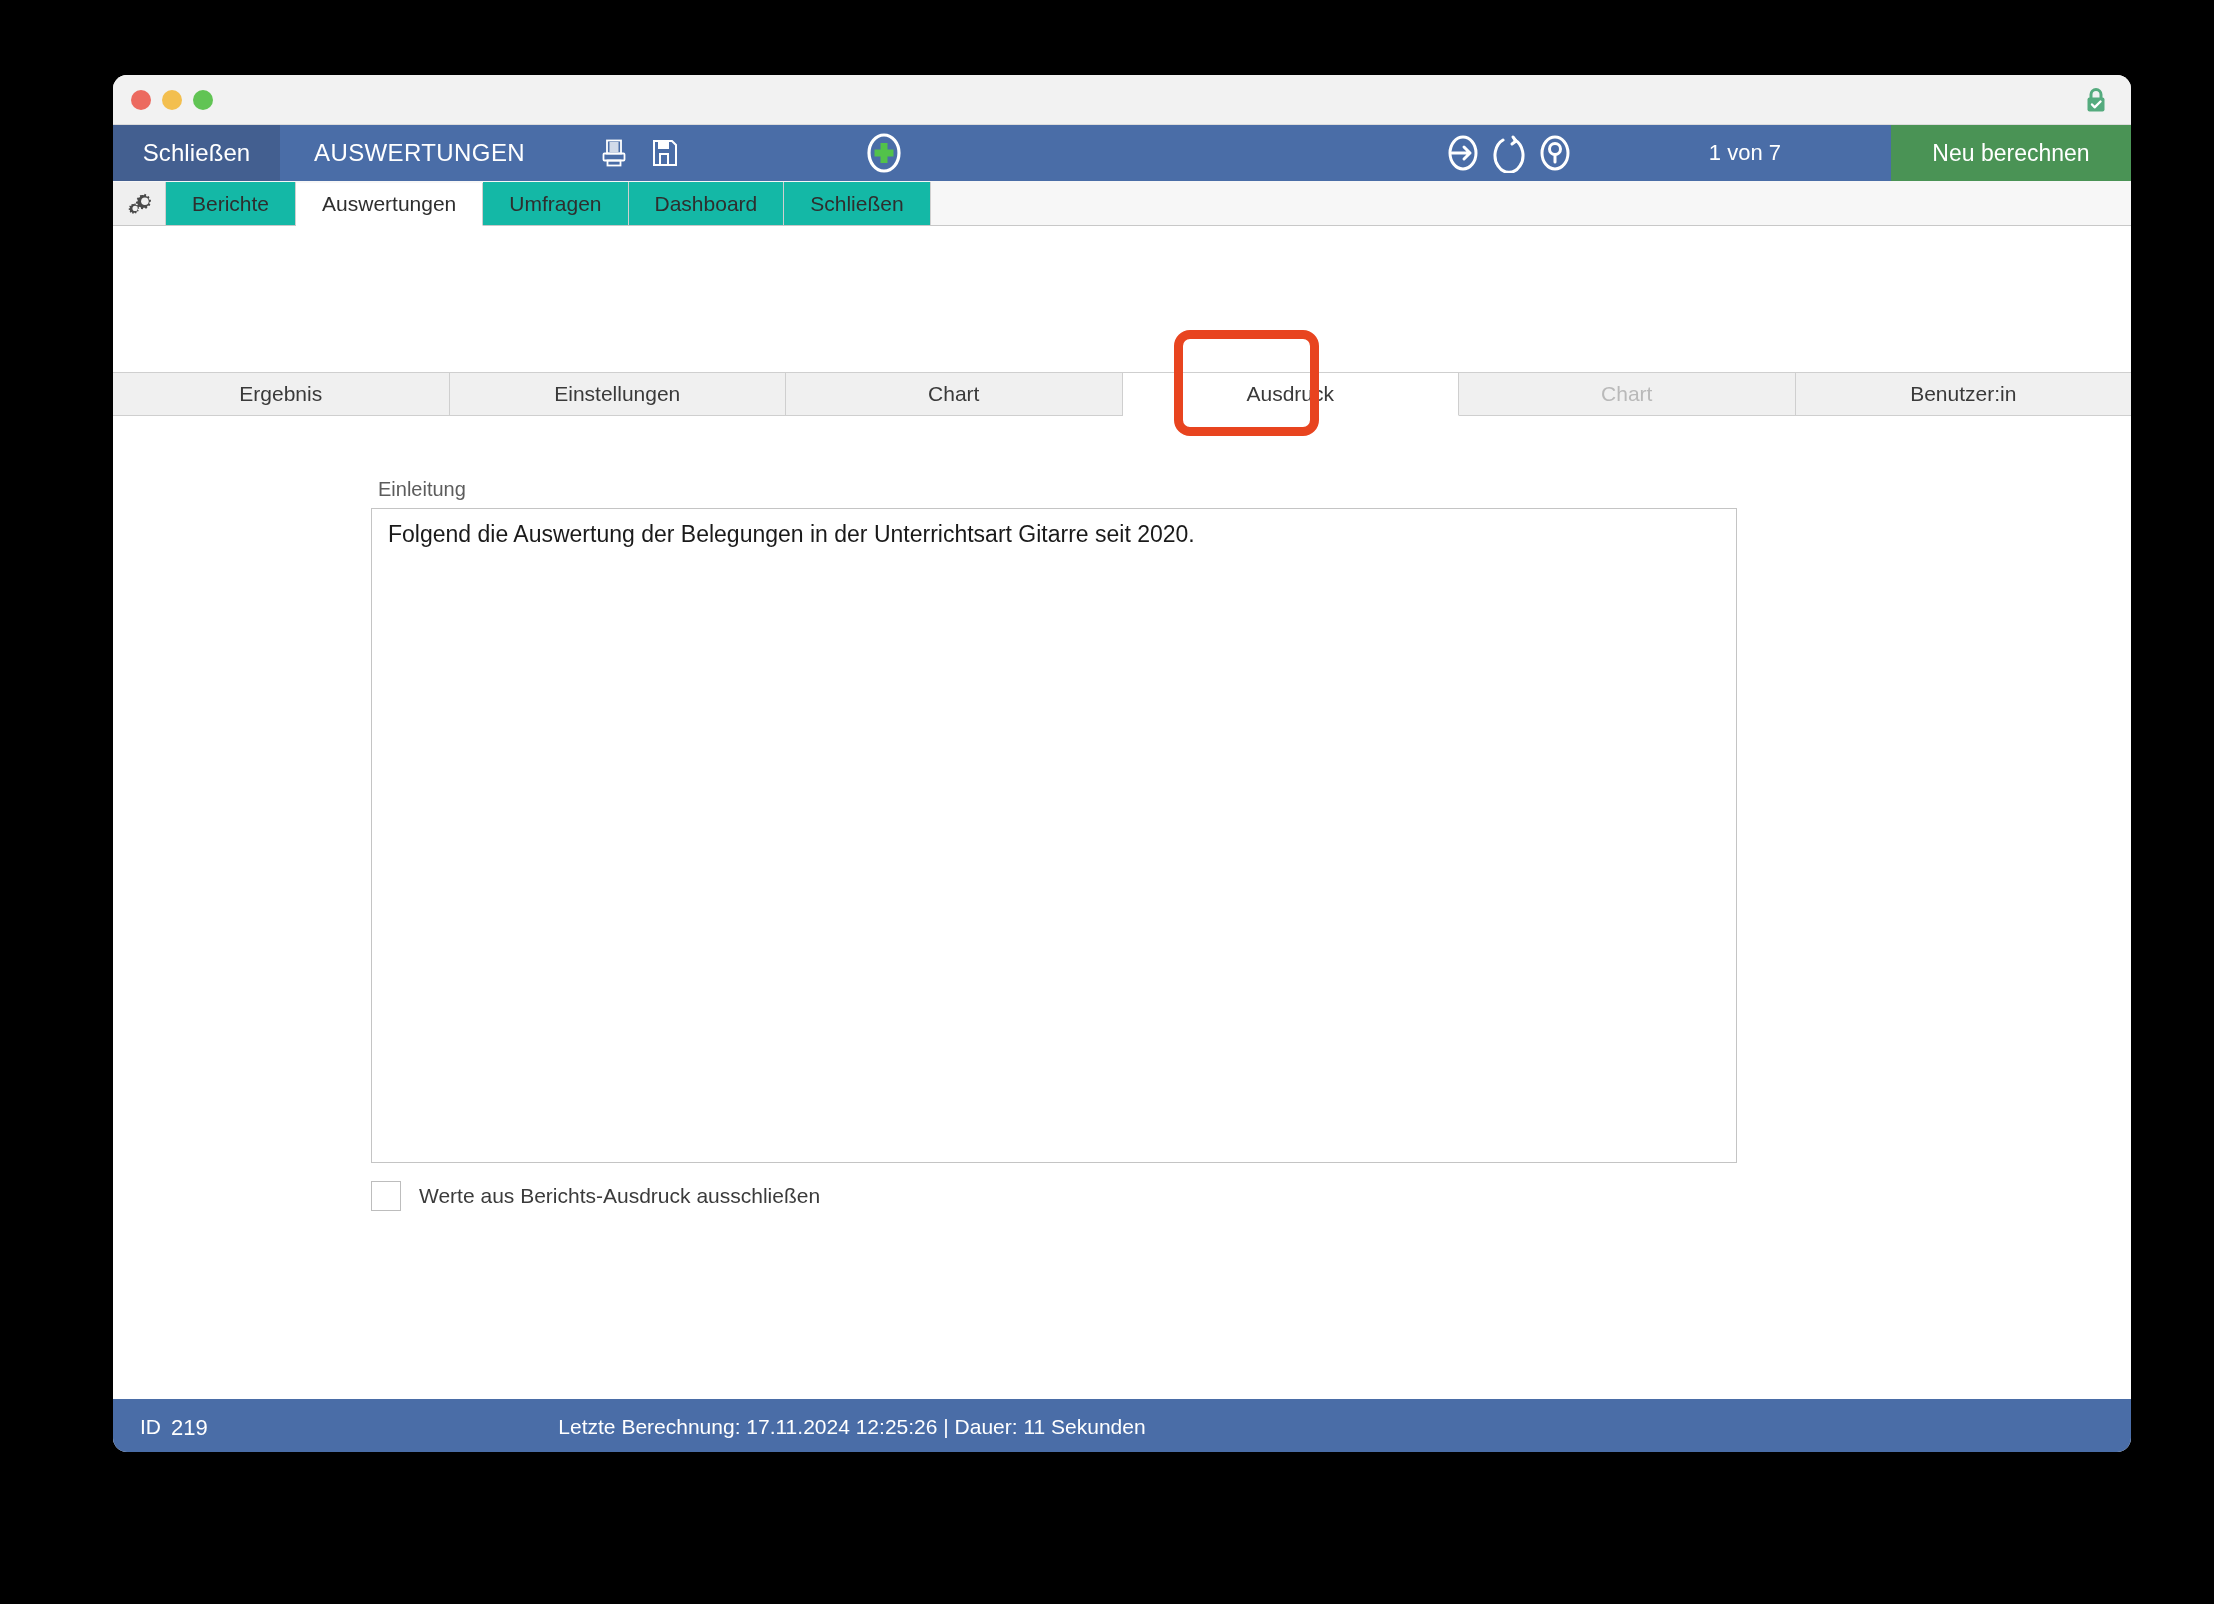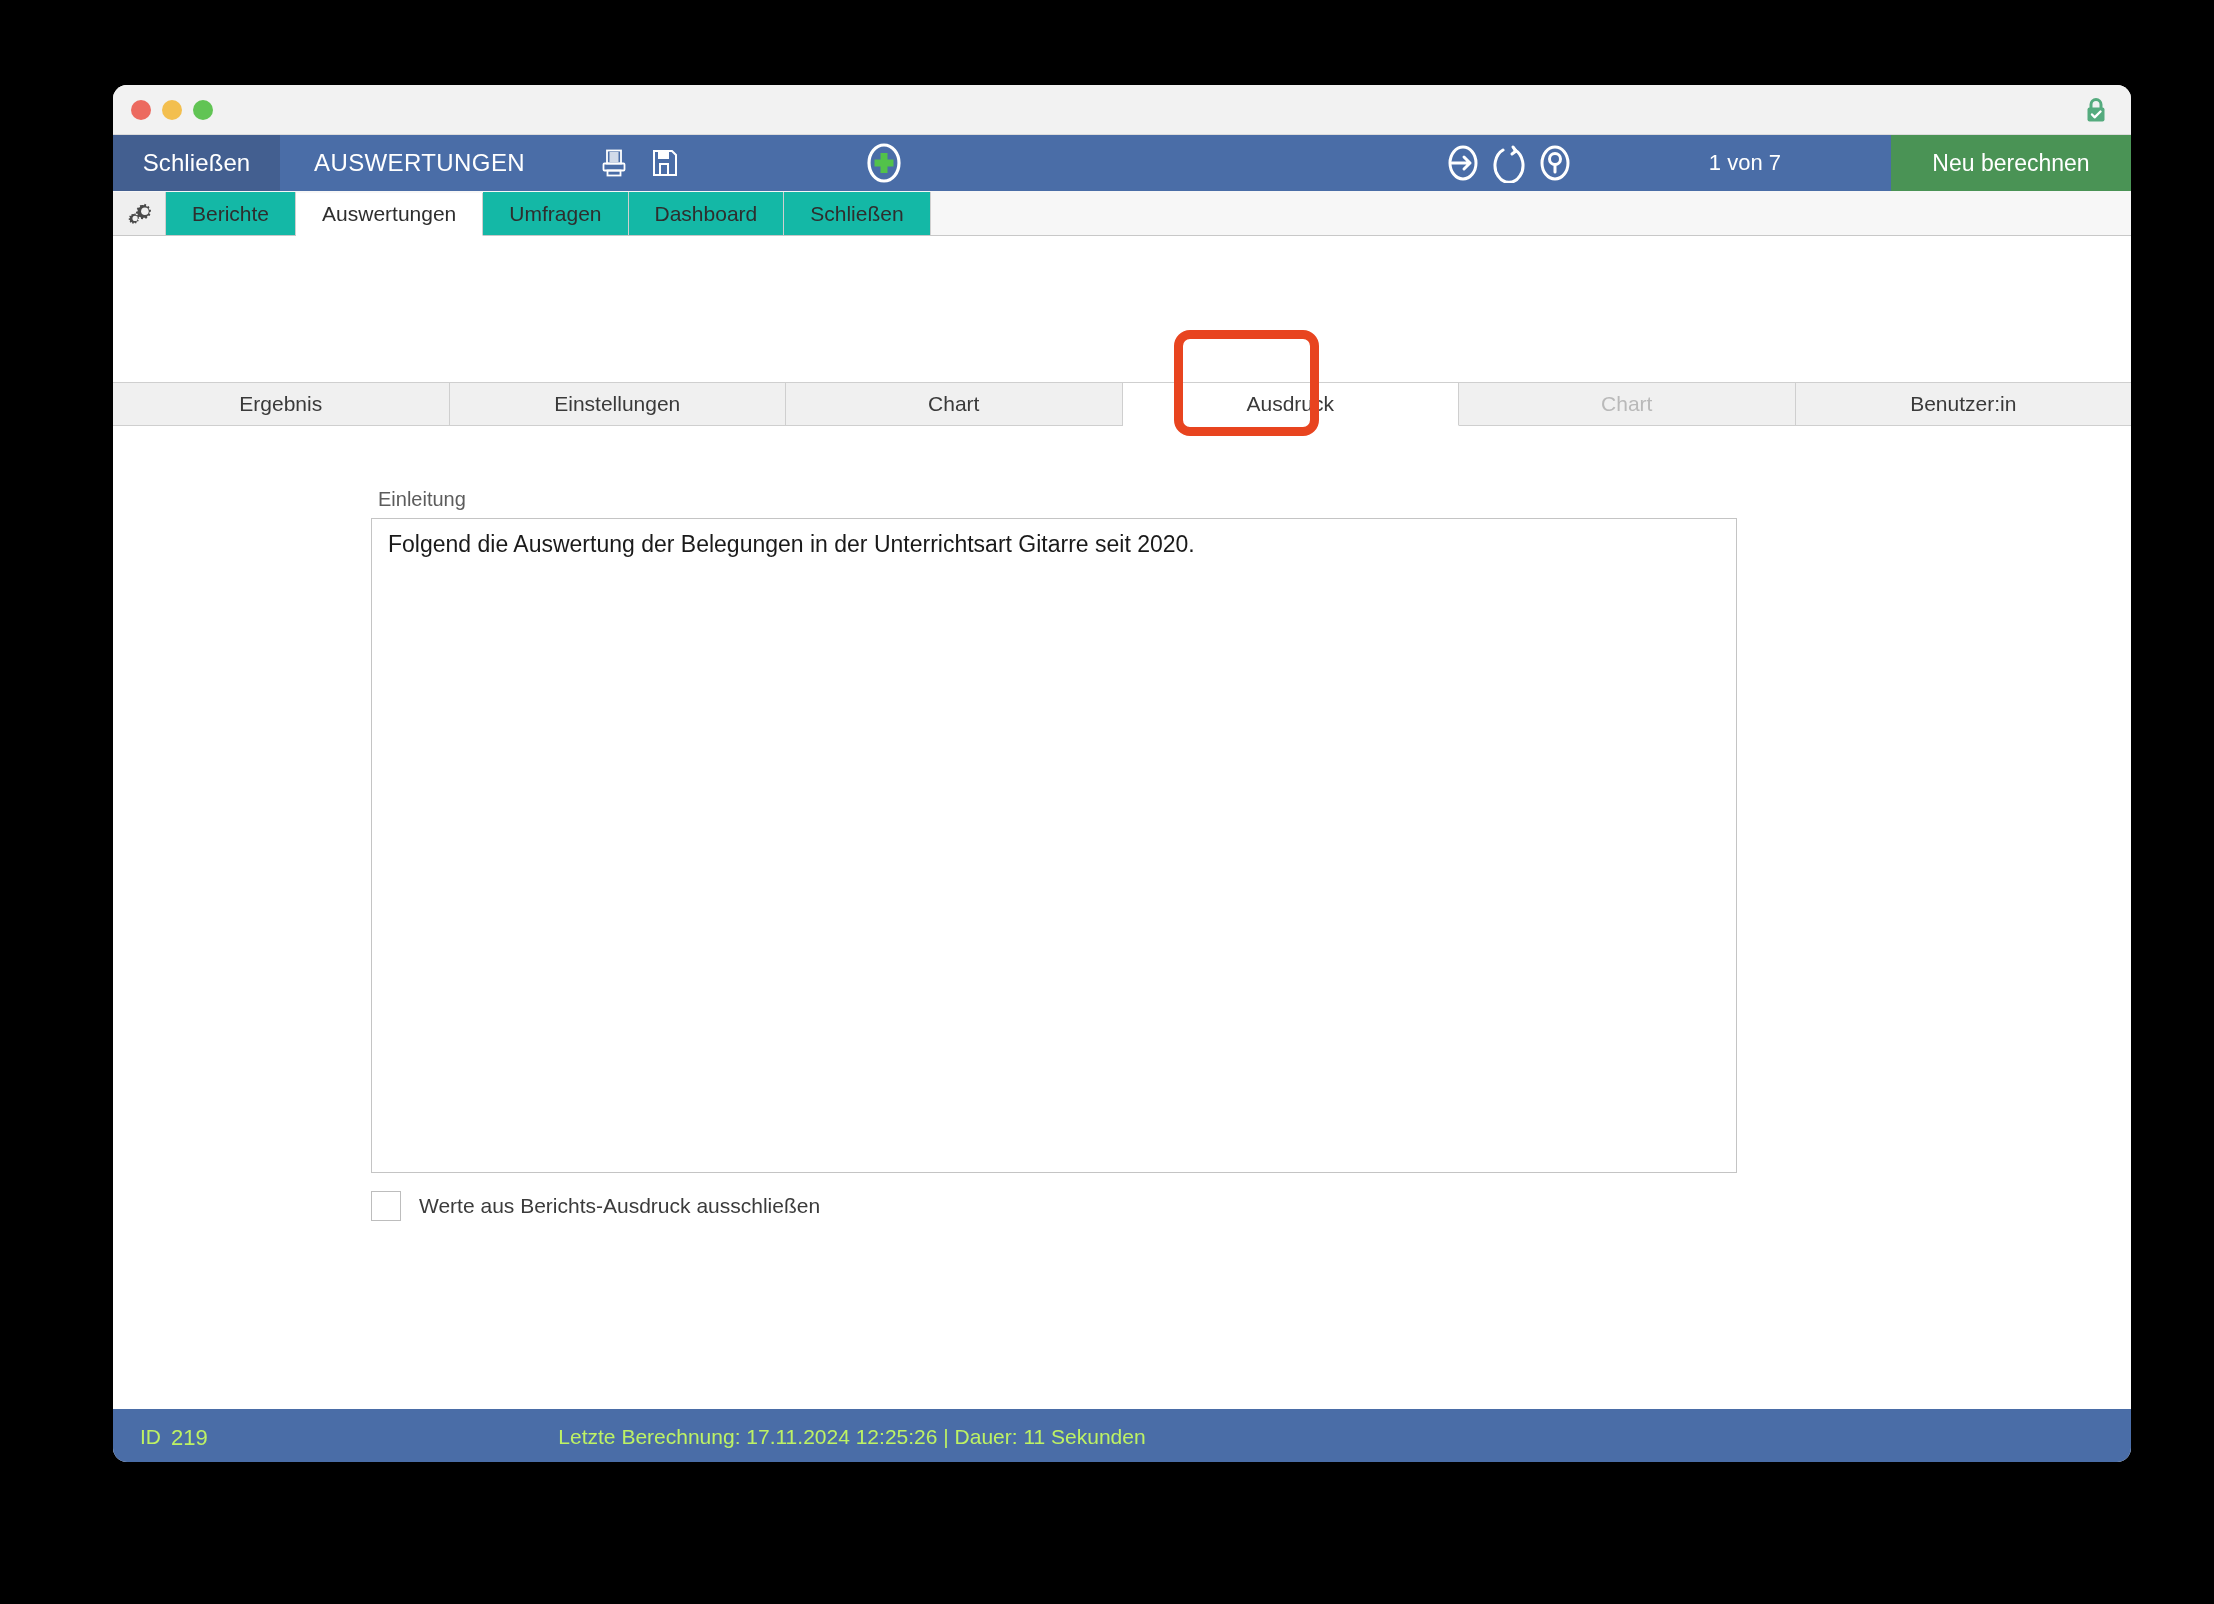--- a/index.html
+++ b/index.html
@@ -20,21 +20,20 @@
     left: 113px;
     top: 75px;
     width: 2018px;
     height: 1377px;
     background: #ffffff;
     border-radius: 14px;
     box-shadow: 0 6px 26px rgba(0,0,0,0.55);
     overflow: hidden;
     display: flex;
     flex-direction: column;
-    margin-top: 10px;
   }
 
   
   .titlebar {
     position: relative;
     height: 49px;
     background: #f2f2f2;
     border-bottom: 1px solid #dcdcdc;
     flex: 0 0 auto;
   }
@@ -379,21 +378,21 @@
   .cb-label {
     font-size: 21px;
     color: #3b3b3b;
   }
 
   
   .statusbar {
     position: relative;
     height: 53px;
     background: #4a6da7;
-    color: #bef264;
+    color: #ffffff;
     flex: 0 0 auto;
   }
   .st-id-label { position: absolute; left: 27px; top: 16px; font-size: 21px; }
   .st-id-value { position: absolute; left: 58px; top: 16px; font-size: 22px; }
   .st-center {
     position: absolute;
     left: 0; right: 0;
     top: 16px;
     text-align: center;
     font-size: 21px;

